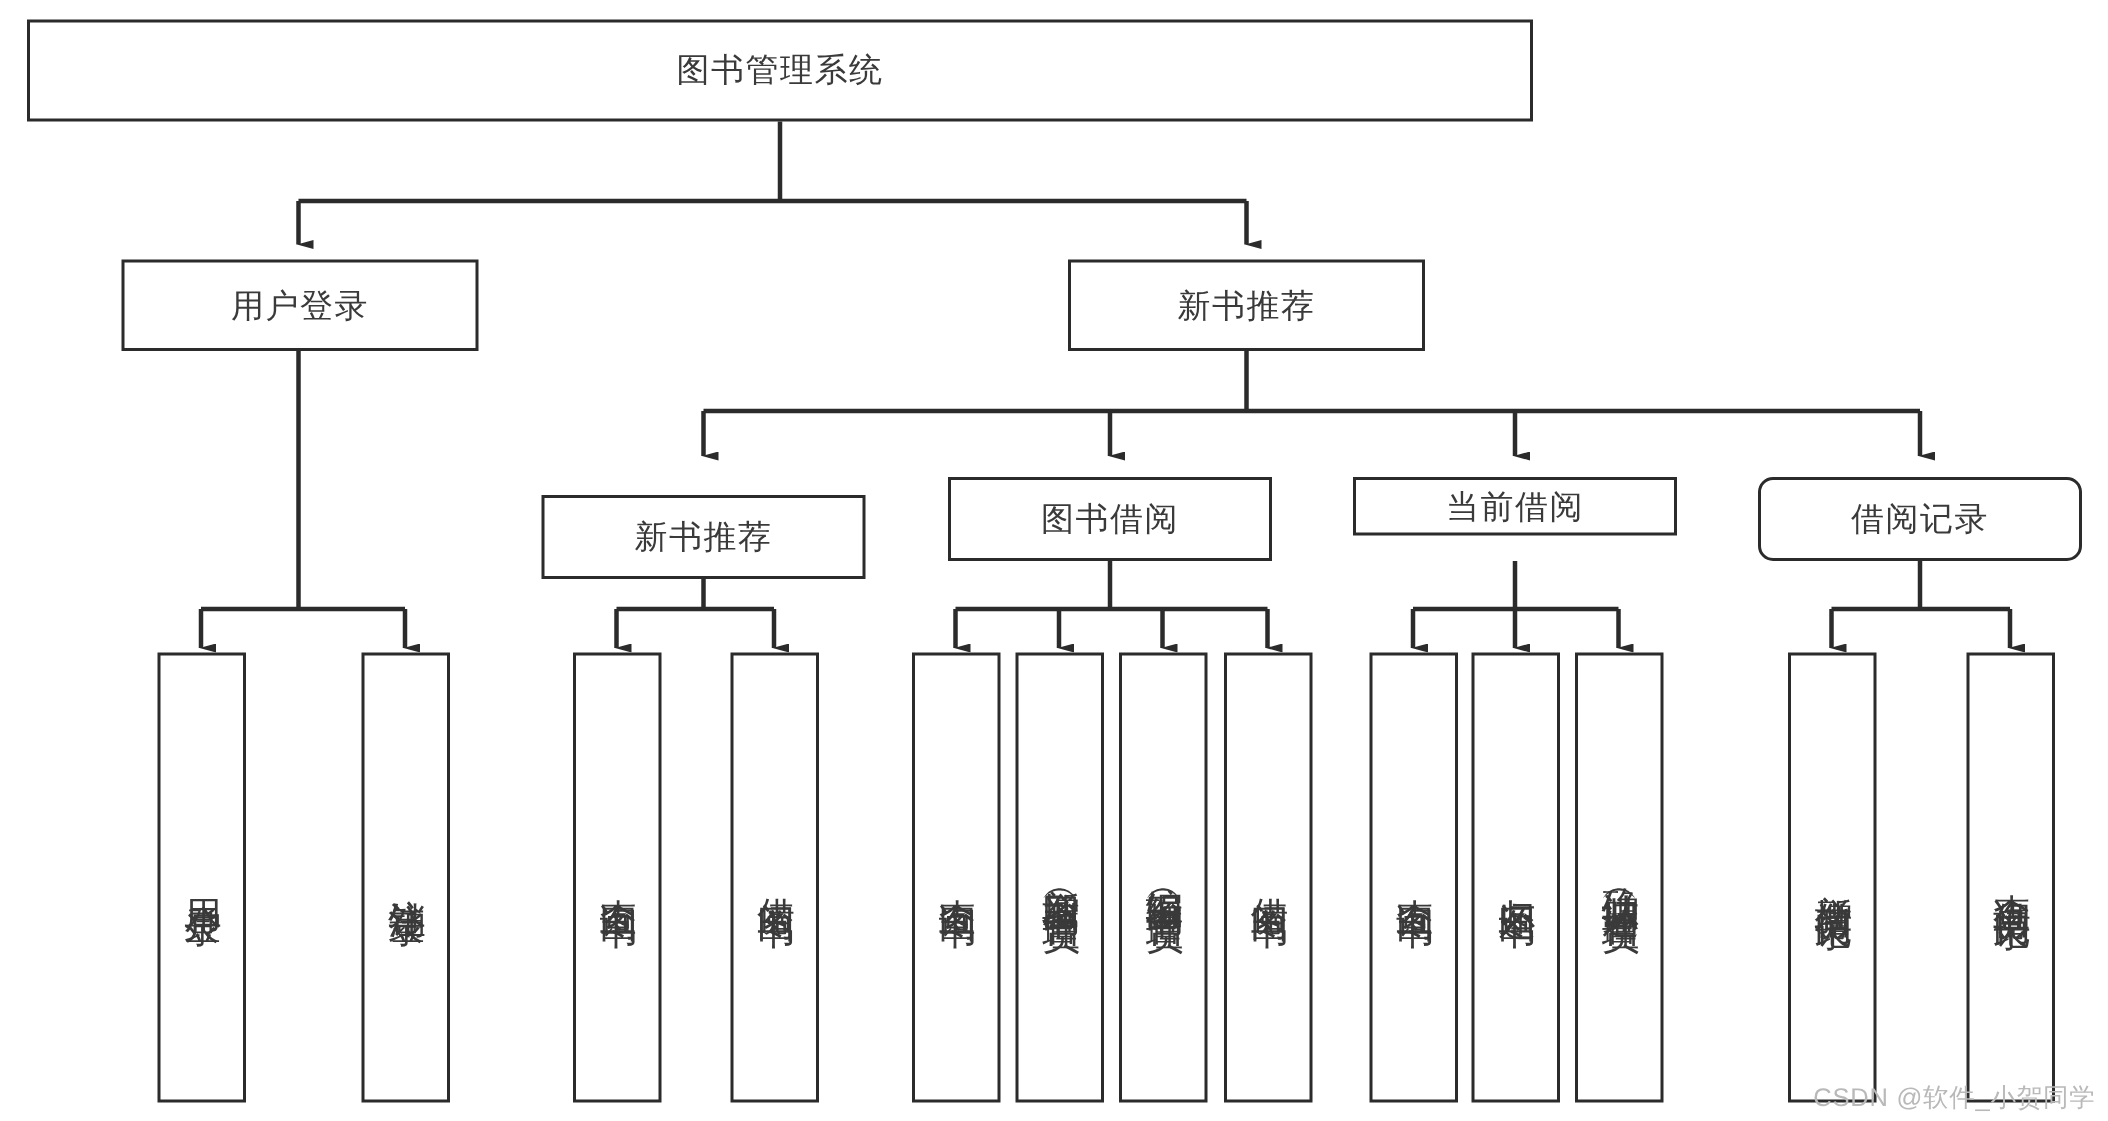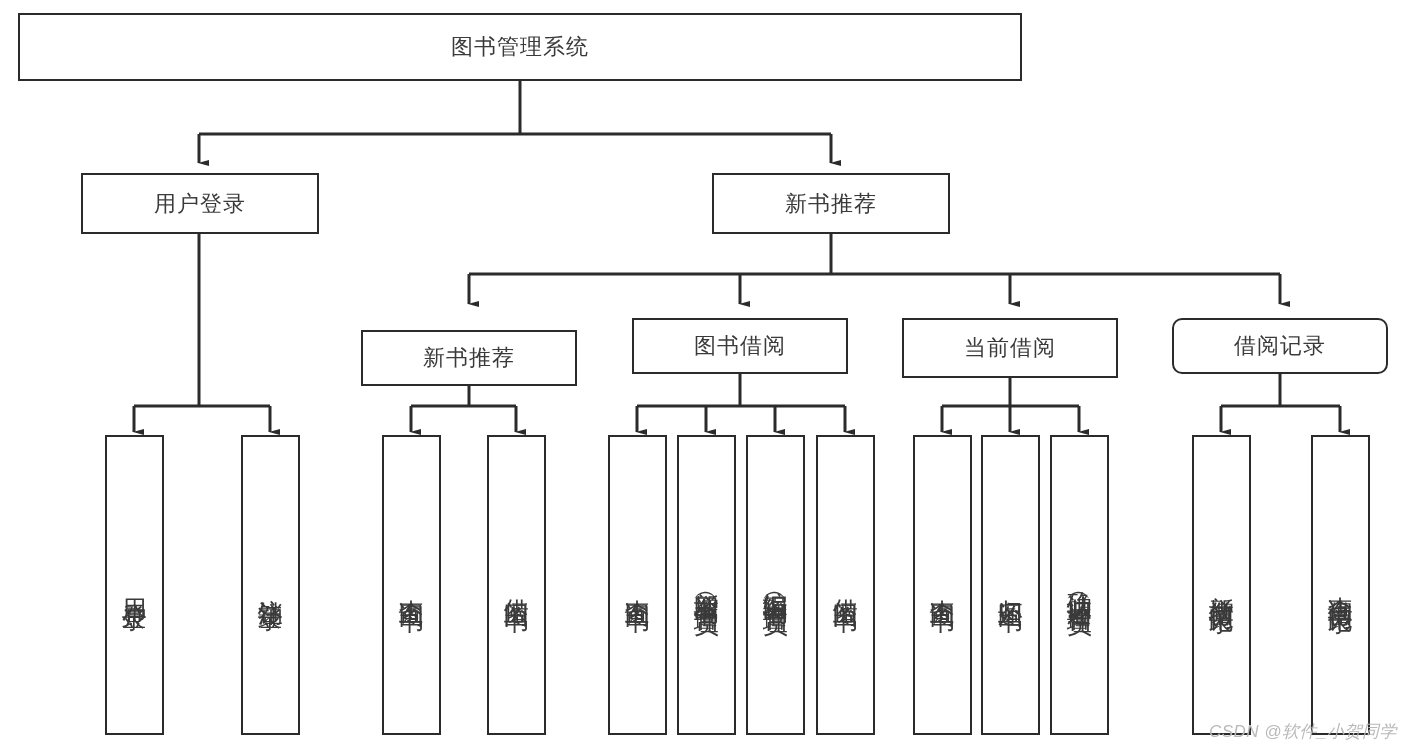--- a/index.html
+++ b/index.html
@@ -42,21 +42,20 @@
     text-align:center;
   }
   #watermark{
     position:absolute;
     right:8px;
     bottom:4px;
     font-size:17px;
     color:#b9b9b9;
     letter-spacing:.5px;
     white-space:nowrap;
-    font-style:italic;
   }
 </style>
 </head>
 <body>
 
 <div id="canvas">
 
   <svg id="wires" viewBox="0 0 1405 747" xmlns="http://www.w3.org/2000/svg">
     <defs>
       <marker id="ar" markerWidth="10" markerHeight="12" refX="3" refY="10" orient="auto" markerUnits="userSpaceOnUse">
@@ -120,21 +119,21 @@
   </div>
 
   <div class="node" style="left:361px;top:318px;width:216px;height:56px;margin-top:12px;">
     <span class="lbl">新书推荐</span>
   </div>
 
   <div class="node" style="left:632px;top:318px;width:216px;height:56px;">
     <span class="lbl">图书借阅</span>
   </div>
 
-  <div class="node" style="left:902px;top:318px;width:216px;height:60px;">
+  <div class="node" style="left:902px;top:318px;width:216px;height:39px;">
     <span class="lbl">当前借阅</span>
   </div>
 
   <div class="node" style="left:1172px;top:318px;width:216px;height:56px;border-radius:10px;">
     <span class="lbl">借阅记录</span>
   </div>
 
   <div class="node leaf" style="left:105px;top:435px;width:59px;height:300px;">
     <span class="lbl">用户登录</span>
   </div>

